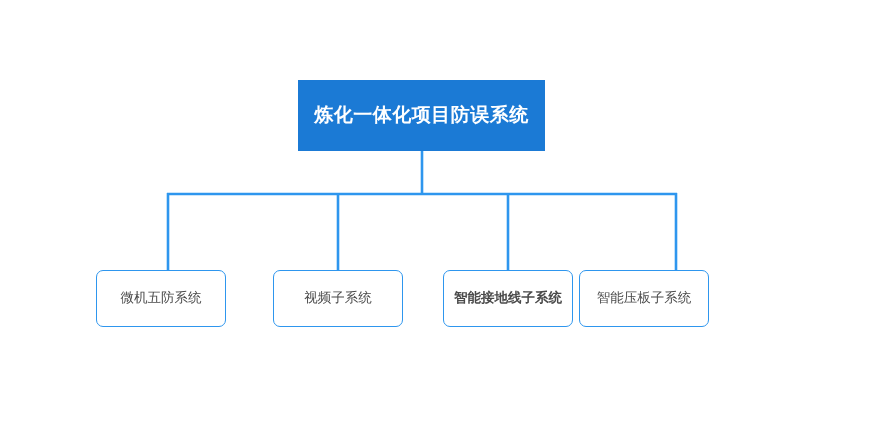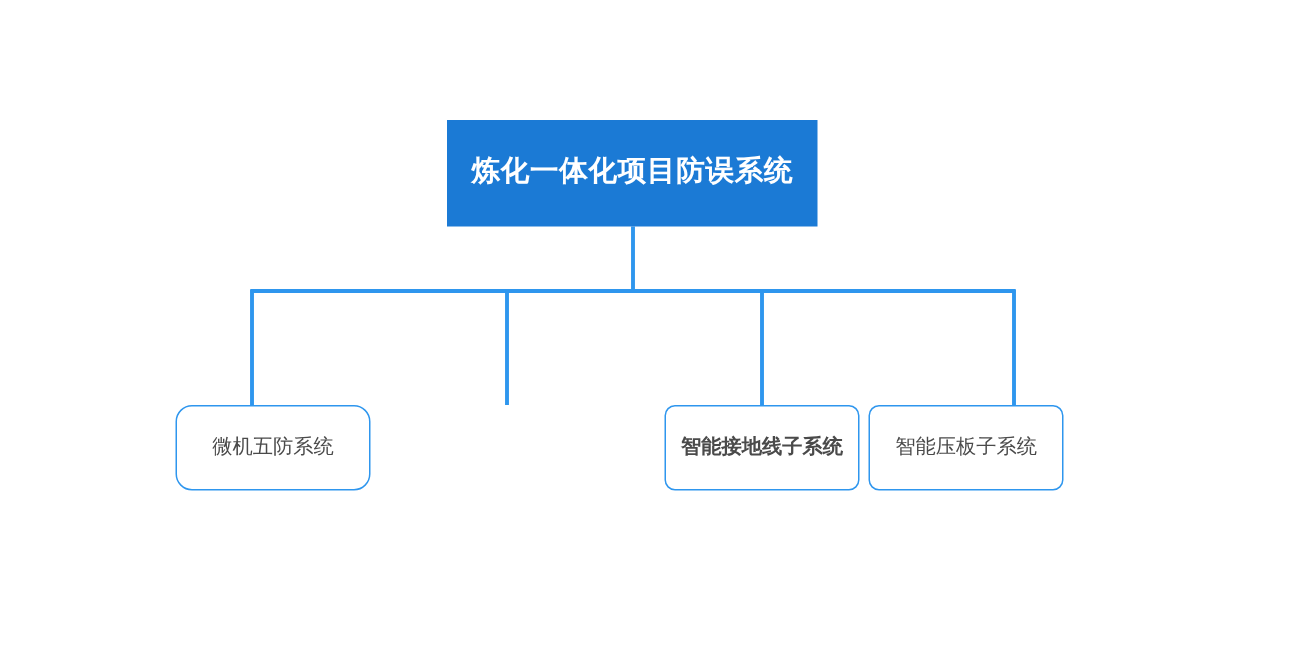--- a/index.html
+++ b/index.html
@@ -49,21 +49,21 @@
     width: 130px;
     height: 57px;
     background: #ffffff;
     border: 1.6px solid #2e96ee;
     border-radius: 7px;
     color: #4a4a4a;
     font-size: 13.5px;
     font-weight: normal;
     top: 270px;
   }
-  .node-child.c0 { left: 117px; border-radius: 11px; }
+  .node-child.c0 { left: 96px; }
   .node-child.c1 { left: 273px; }
   .node-child.c2 { left: 443px; font-weight: bold; }
   .node-child.c3 { left: 579px; }
   .node-label {
     display: block;
     line-height: 1.2;
     white-space: nowrap;
   }
 </style>
 </head>
@@ -84,20 +84,23 @@
   </svg>
 
   <div class="node node-root">
     <span class="node-label">炼化一体化项目防误系统</span>
   </div>
 
   <div class="node node-child c0">
     <span class="node-label">微机五防系统</span>
   </div>
 
+  <div class="node node-child c1">
+    <span class="node-label">视频子系统</span>
+  </div>
 
   <div class="node node-child c2">
     <span class="node-label">智能接地线子系统</span>
   </div>
 
   <div class="node node-child c3">
     <span class="node-label">智能压板子系统</span>
   </div>
 
 </div>

